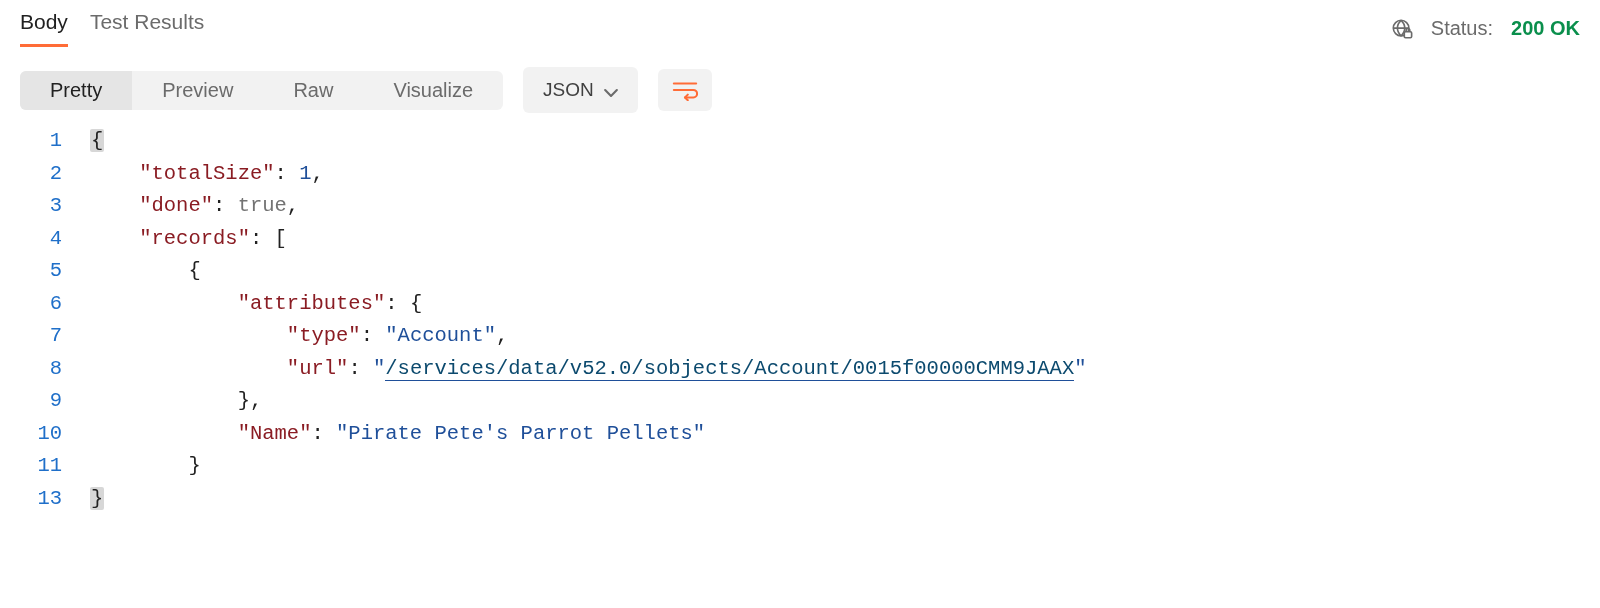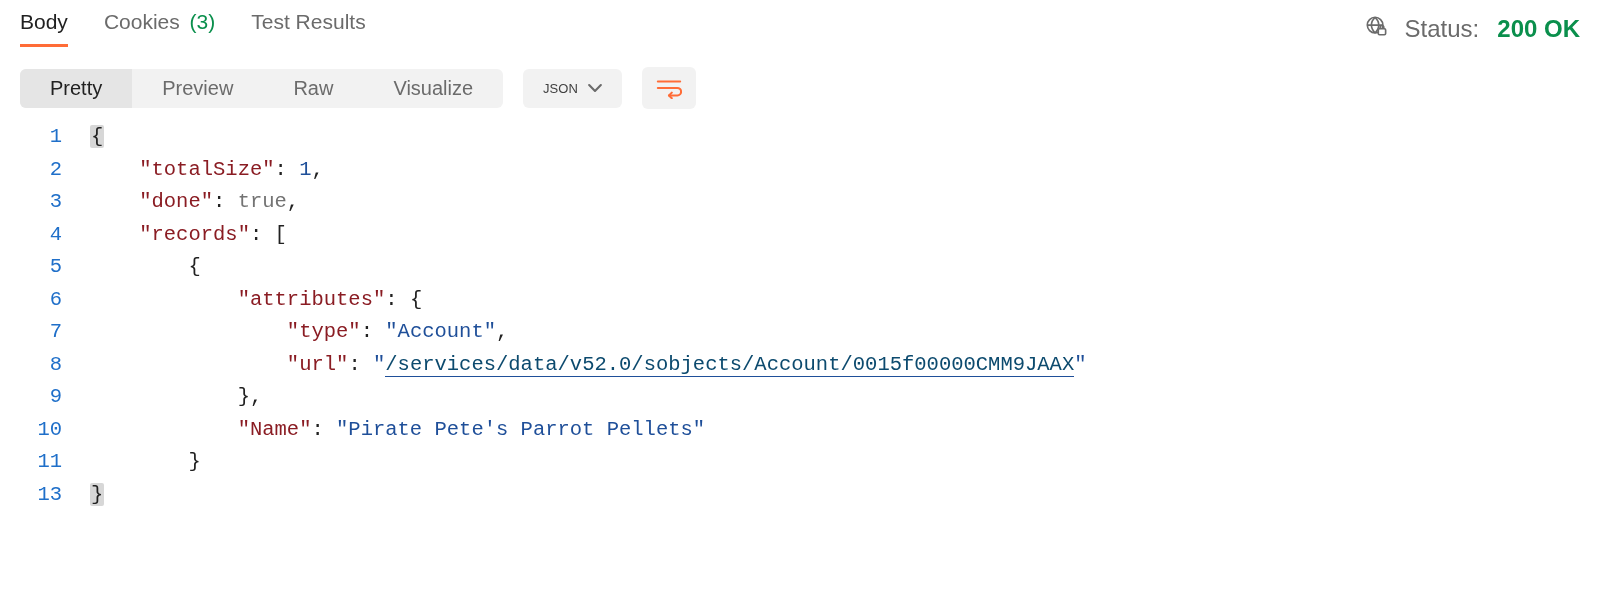--- a/index.html
+++ b/index.html
@@ -16,41 +16,41 @@
   
   .tabs-row {
     display: flex;
     align-items: center;
     justify-content: space-between;
     padding: 10px 20px 0 20px;
   }
   .tabs {
     display: flex;
     align-items: flex-end;
-    gap: 36px;
+    gap: 22px;
   }
   .tab {
     font-size: 21px;
     color: #6b6b6b;
     padding-bottom: 10px;
     cursor: pointer;
     border-bottom: 3px solid transparent;
   }
   .tab.active {
     color: #212121;
     border-bottom-color: #ff6c37;
     font-weight: 500;
   }
   .tab .count { color: #0a8f4c; margin-left: 4px; }
 
   .status-area {
     display: flex;
-    align-items: flex-start;
+    align-items: flex-end;
     gap: 18px;
-    font-size: 24px;
+    font-size: 20px;
     color: #6b6b6b;
   }
   .status-area .code { color: #0a8f4c; }
   .globe-lock-icon {
     width: 22px; height: 22px;
     display: inline-block;
   }
 
   
   .toolbar {
@@ -75,21 +75,21 @@
     background: #e5e5e5;
     color: #212121;
   }
   .format-select {
     display: flex;
     align-items: center;
     gap: 10px;
     background: #f2f2f2;
     border-radius: 6px;
     padding: 12px 20px;
-    font-size: 13px;
+    font-size: 19px;
     color: #404040;
     cursor: pointer;
     font-weight: 500;
   }
   .chevron-down-icon {
     width: 14px; height: 14px;
   }
   .wrap-btn {
     background: #f2f2f2;
     border-radius: 6px;
@@ -142,24 +142,20 @@
     margin-left:-1px;
   }
 </style>
 </head>
 <body>
 
 <div class="tabs-row">
   <div class="tabs">
     <div class="tab active">
       <span>Body</span>
-    </div>
-    <div class="tab">
-      <span>Cookies</span>
-      <span class="count">(3)</span>
     </div>
     <div class="tab">
       <span>Test Results</span>
     </div>
   </div>
 
   <div class="status-area">
     <span class="globe-lock-icon">
       <svg viewBox="0 0 24 24" width="22" height="22" fill="none" stroke="#6b6b6b" stroke-width="1.8">
         <circle cx="11" cy="11" r="8.5"></circle>

